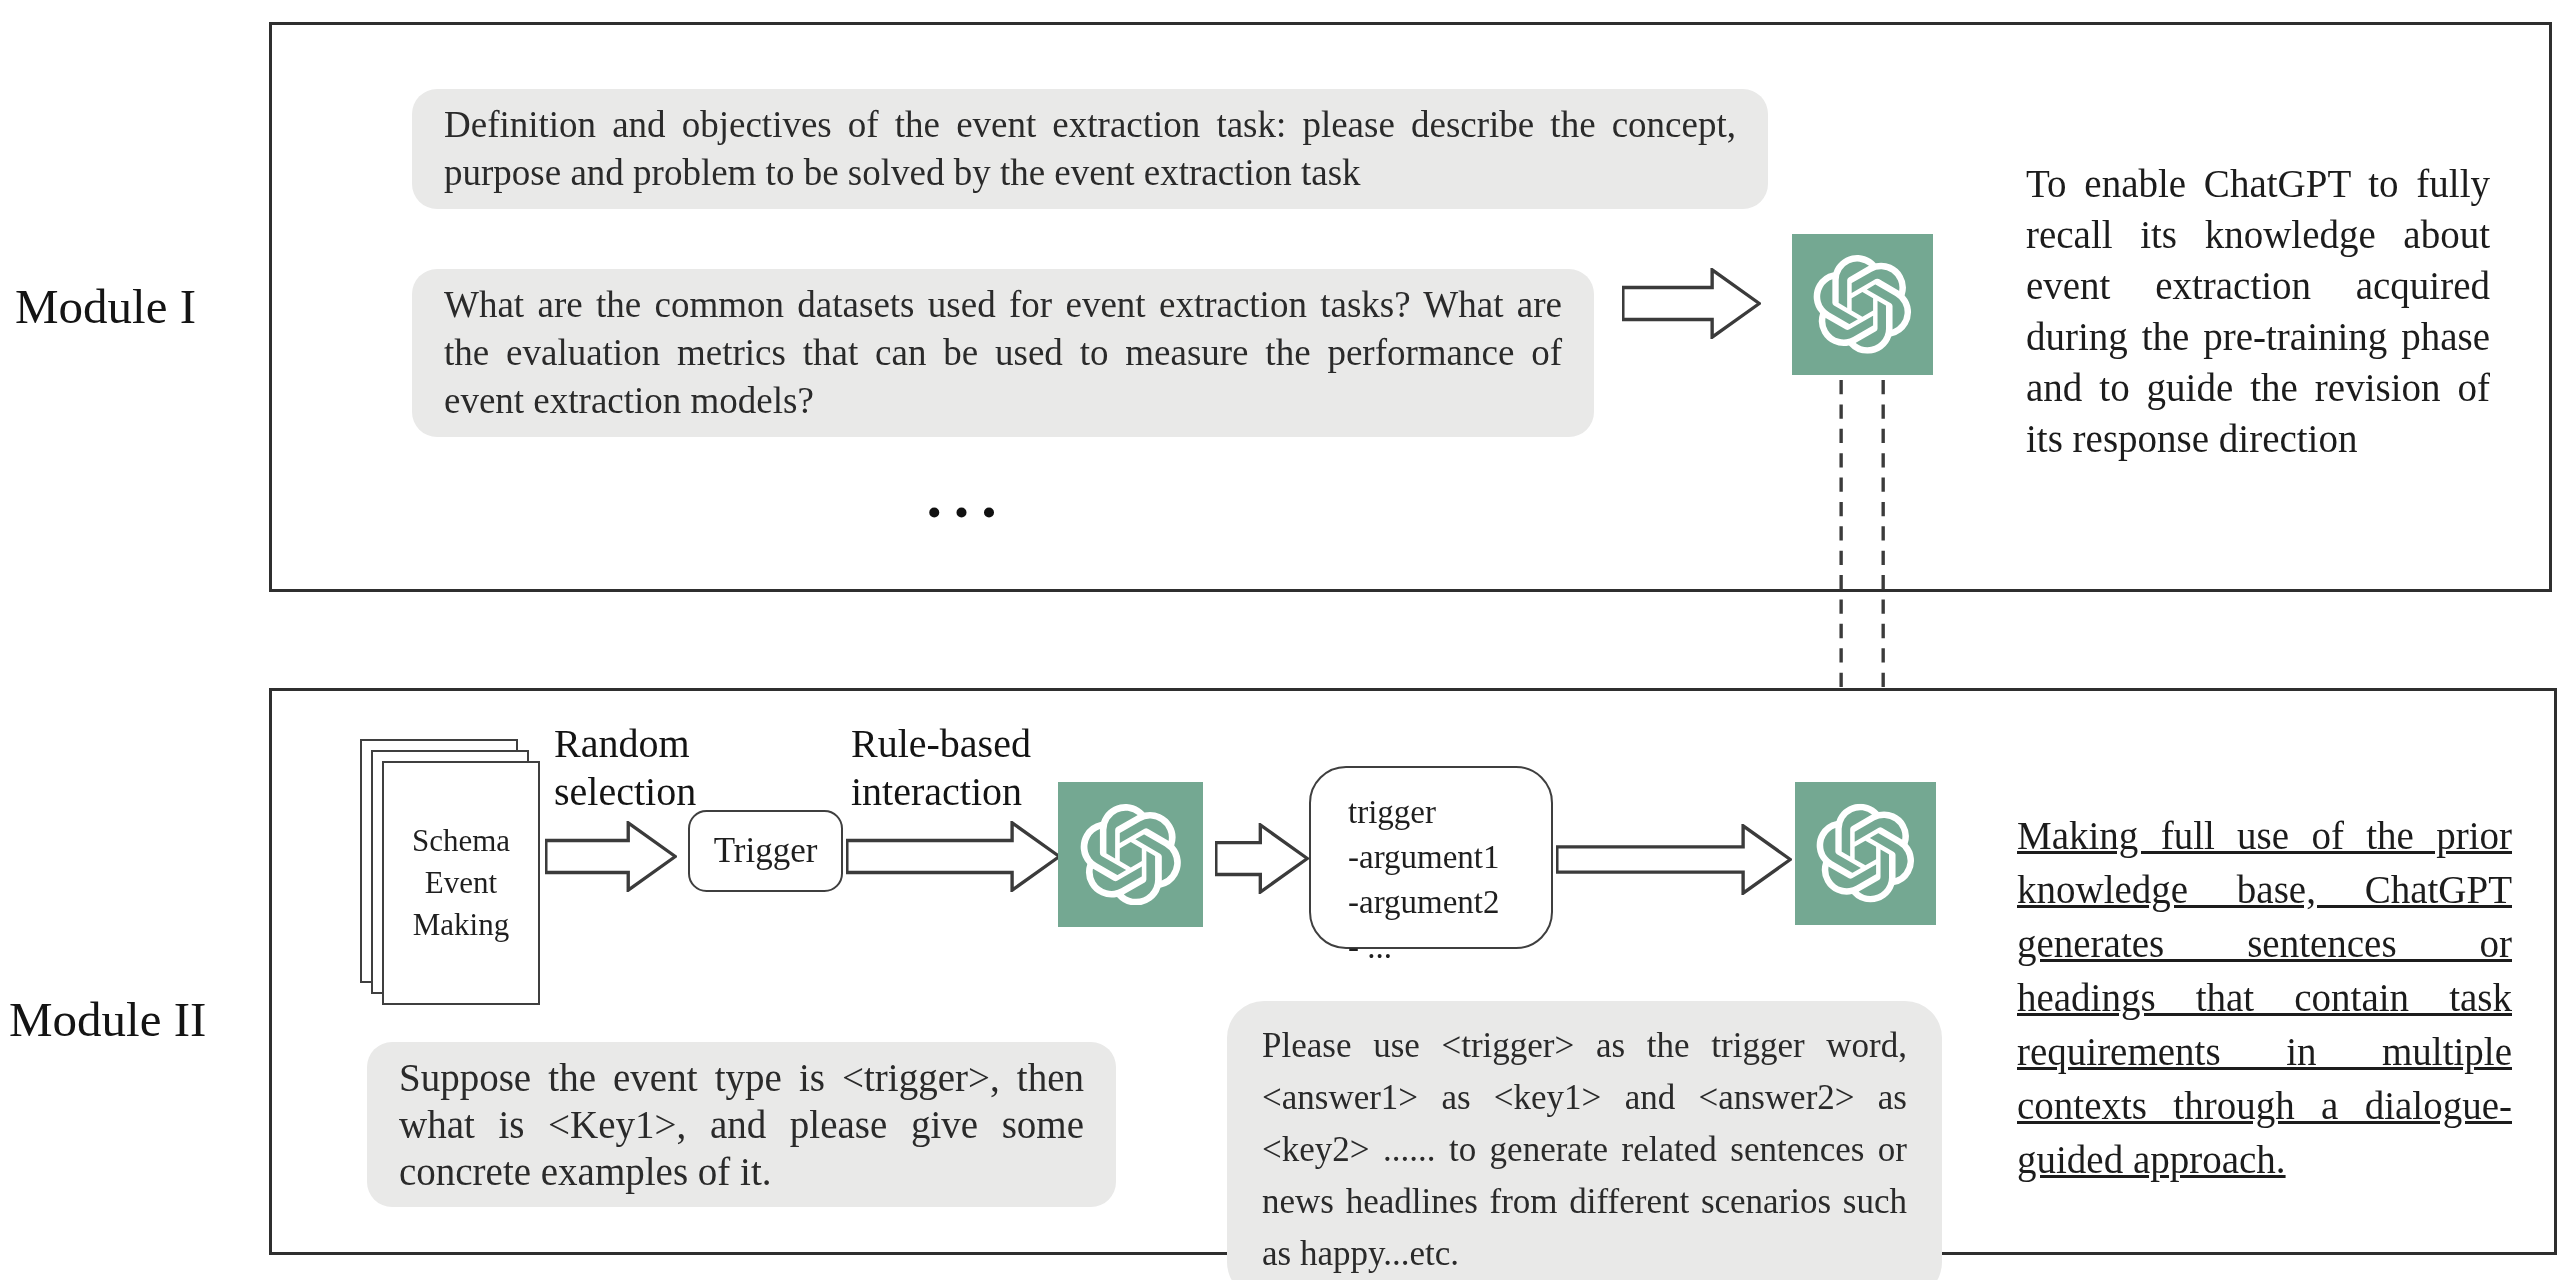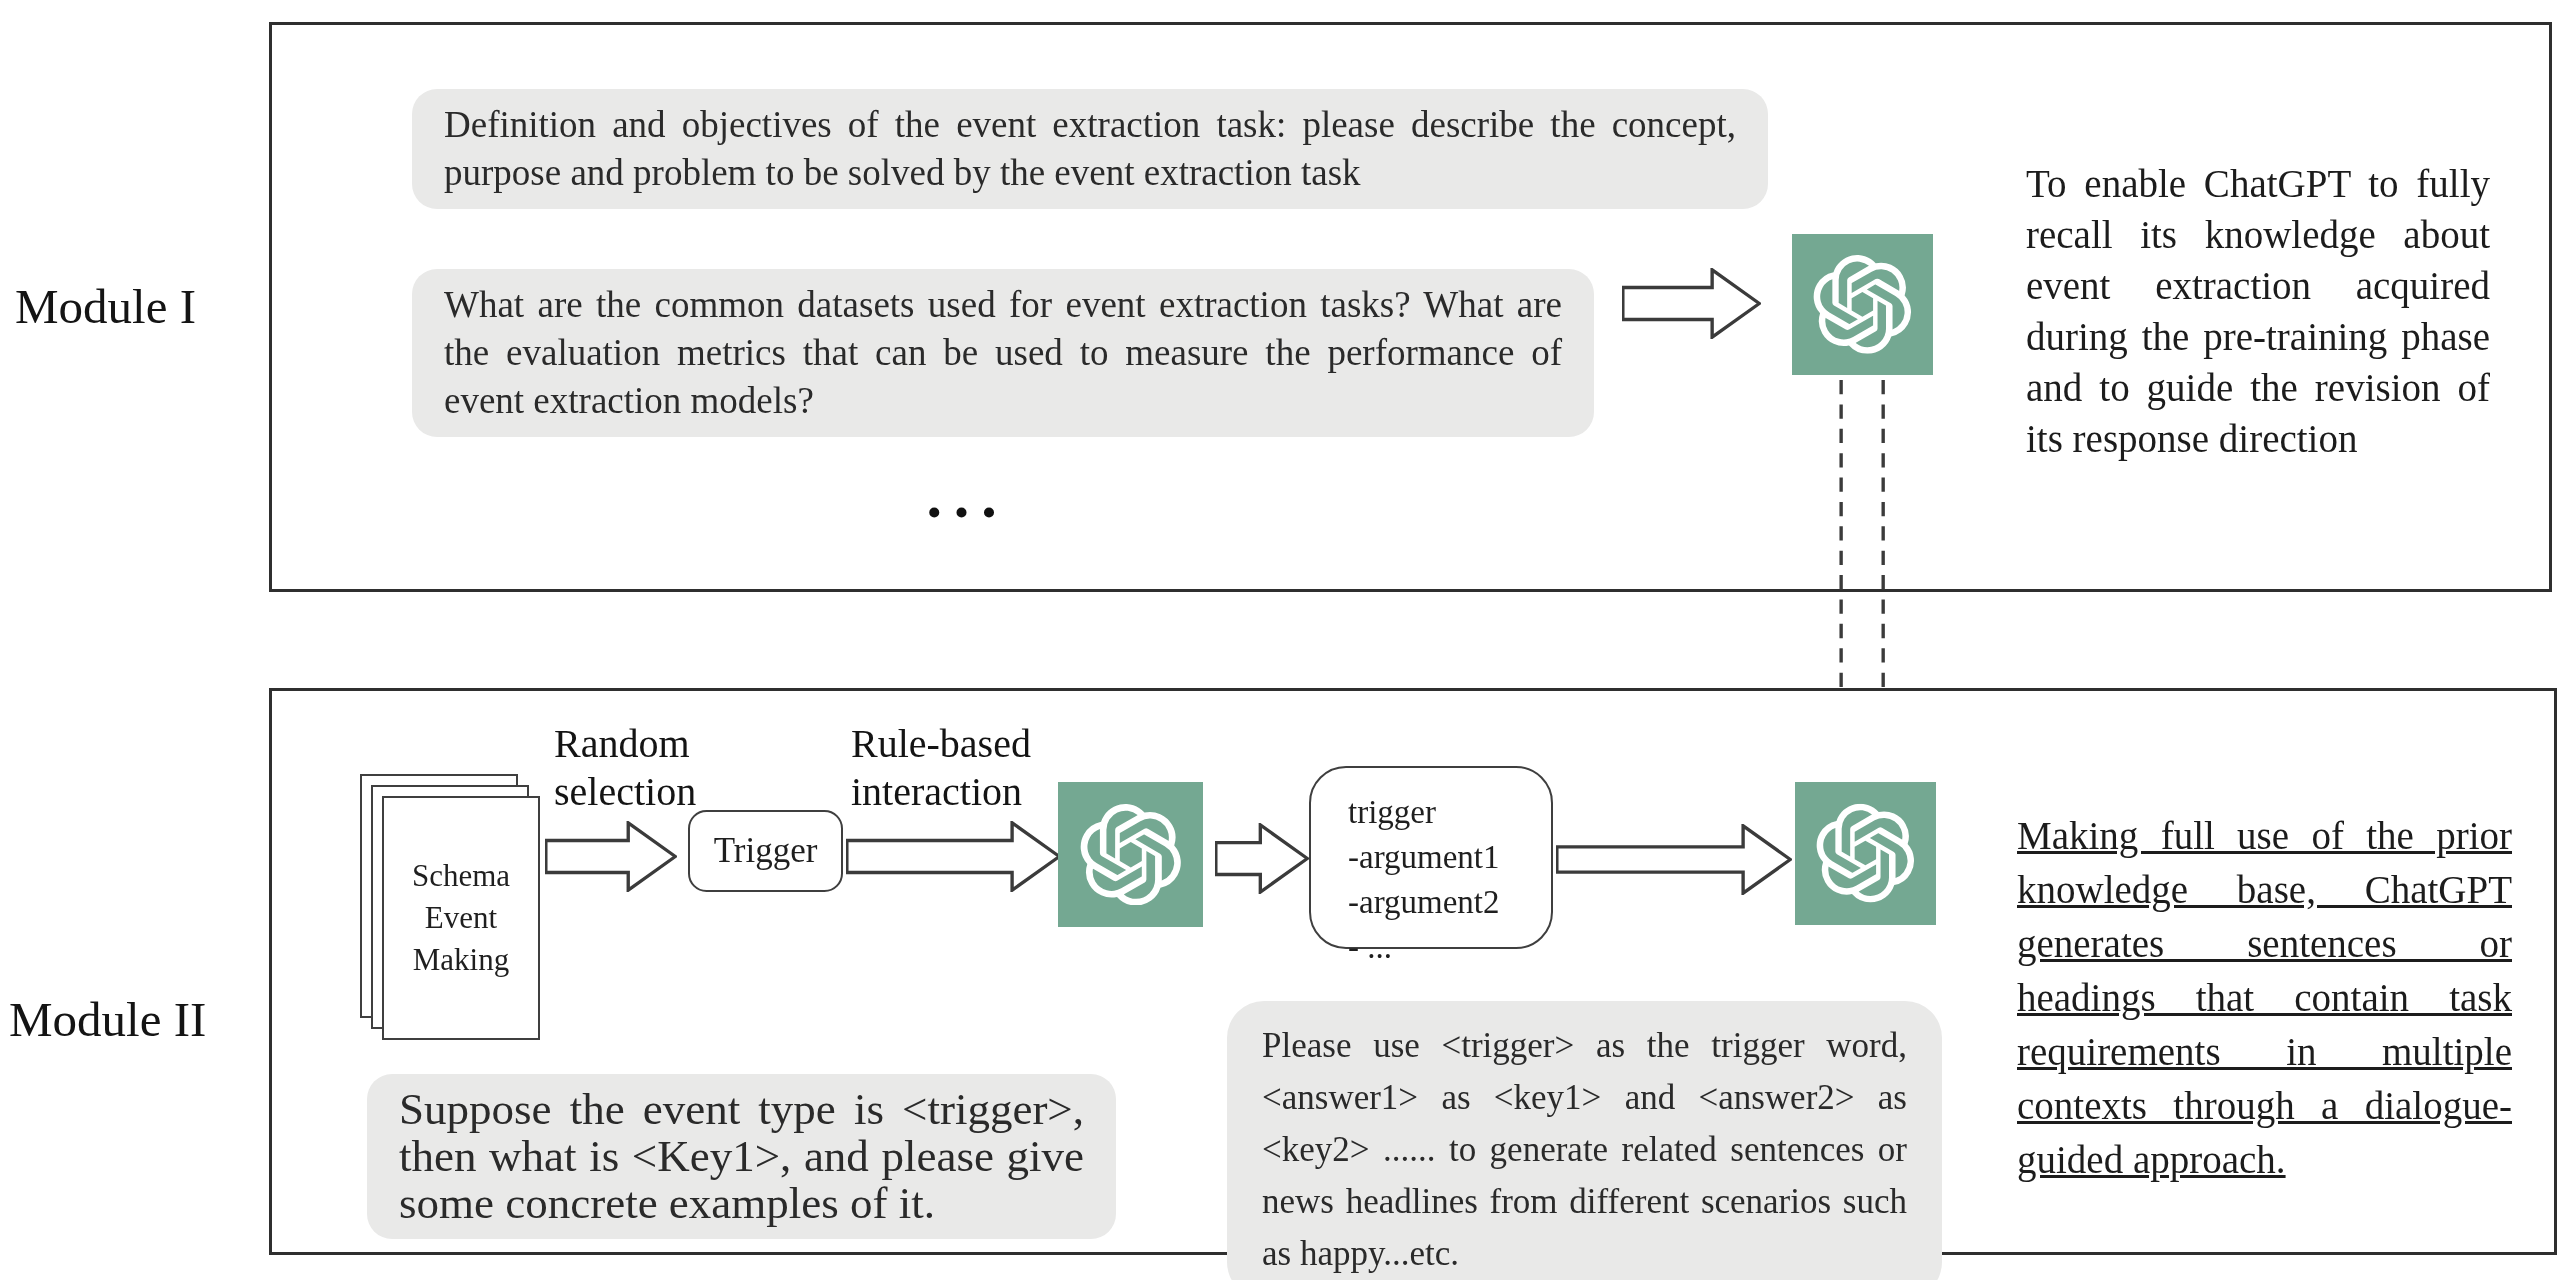--- a/index.html
+++ b/index.html
@@ -55,21 +55,20 @@
     background:#ffffff;
     border:2.5px solid #3f3f3f;
     box-sizing:border-box;
   }
   .doc-page{
     position:absolute;
     width:158px;height:244px;
     background:#ffffff;
     border:2.5px solid #3f3f3f;
     box-sizing:border-box;
-    margin-top:35px;
   }
   .doc-text{
     width:100%;height:100%;
     display:flex;flex-direction:column;
     align-items:center;justify-content:center;
     font-size:31px;line-height:42px;
     text-align:center;
   }
   .args-text{
     padding:22px 0 0 37px;
@@ -188,18 +187,18 @@
   </svg>
 
   <div class="abs gpt-chip" style="left:1795px;top:782px;width:141px;height:143px;">
     <svg viewBox="0 0 24 24">
         <use href="#openai-logo"></use>
       </svg>
   </div>
 
   <div class="abs note" style="left:2017px;top:809px;width:495px;line-height:54px;text-decoration:underline;">Making full use of the prior knowledge base, ChatGPT generates sentences or headings that contain task requirements in multiple contexts through a dialogue-guided approach.</div>
 
-  <div class="abs bubble" style="left:367px;top:1042px;width:749px;font-size:45px;line-height:47px;margin-top:32px;">Suppose the event type is &lt;trigger&gt;, then what is &lt;Key1&gt;, and please give some concrete examples of it.</div>
+  <div class="abs bubble" style="left:367px;top:1042px;width:749px;font-size:39px;line-height:47px;">Suppose the event type is &lt;trigger&gt;, then what is &lt;Key1&gt;, and please give some concrete examples of it.</div>
 
   <div class="abs bubble" style="left:1227px;top:1001px;width:715px;font-size:35px;line-height:52px;border-radius:37px;padding:19px 35px;">Please use &lt;trigger&gt; as the trigger word, &lt;answer1&gt; as &lt;key1&gt; and &lt;answer2&gt; as &lt;key2&gt; ...... to generate related sentences or news headlines from different scenarios such as happy...etc.</div>
 
 </div>
 
 
 </body></html>

